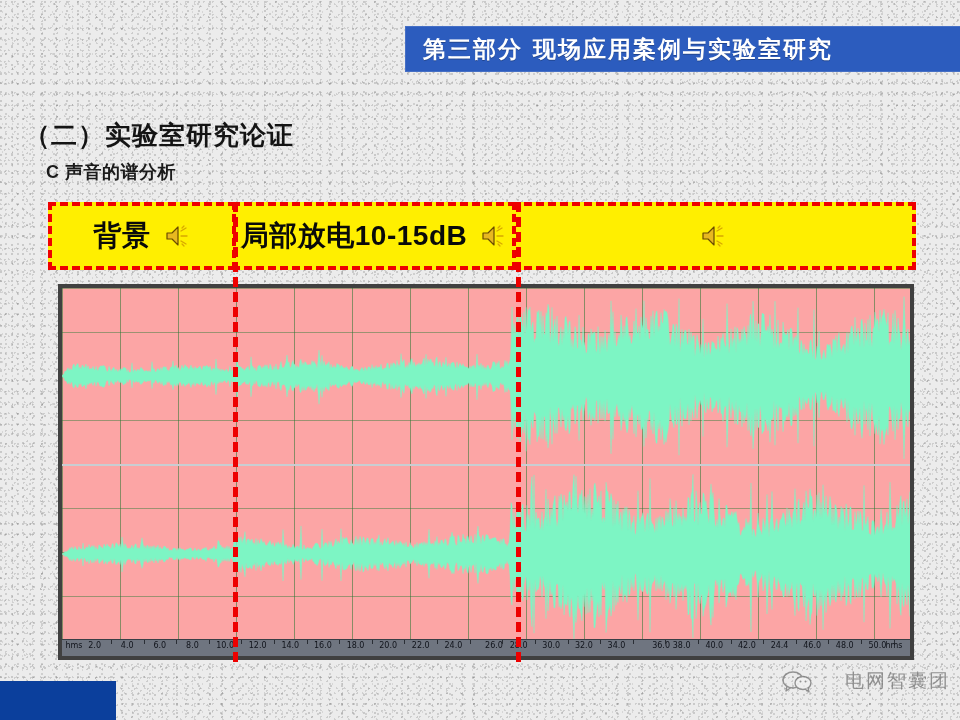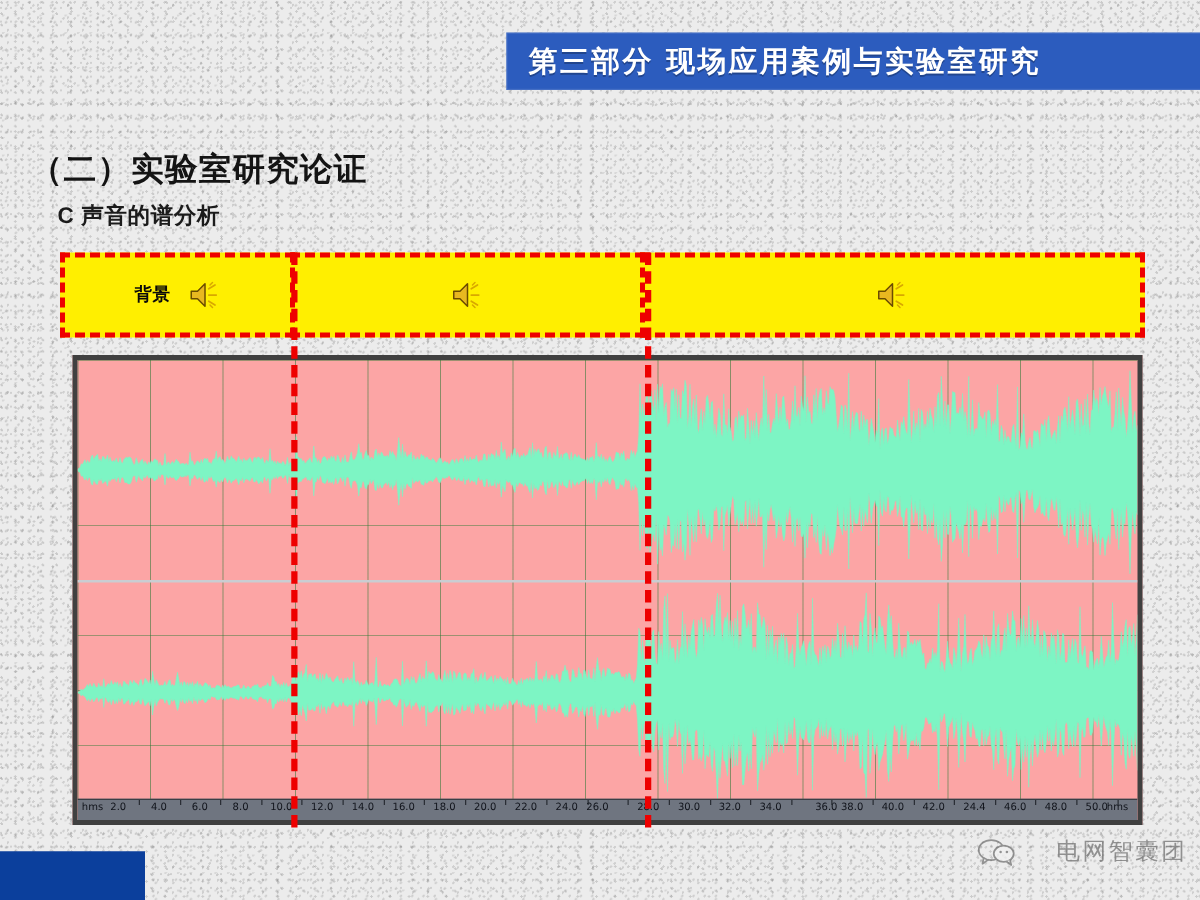--- a/index.html
+++ b/index.html
@@ -66,21 +66,21 @@
     box-sizing:border-box;
     display:flex;align-items:center;justify-content:center;
     gap:14px;
     position:relative;
   }
   .label-cell + .label-cell{margin-left:-4px;}
   .label-cell.c1{width:188px;}
   .label-cell.c2{width:284px;}
   .label-cell.c3{flex:1;}
   .label-text{
-    font-size:14px;font-weight:bold;color:#0a0a0a;white-space:nowrap;
+    font-size:28px;font-weight:bold;color:#0a0a0a;white-space:nowrap;
     letter-spacing:.5px;
   }
   .speaker-icon{width:26px;height:24px;display:block;flex:none;}
 
   
   #wave-panel{
     position:absolute;left:10px;top:82px;width:848px;height:368px;
     background:#fca5a5;
     border:4px solid #404040;
     overflow:hidden;
@@ -167,20 +167,21 @@
         <path d="M2 9 H7 L13 3 V21 L7 15 H2 Z" fill="#e8b820" stroke="#6b4c00" stroke-width="1.2" stroke-linejoin="round"></path>
         <path d="M16 7 L21 4" stroke="#d8a800" stroke-width="1.4" stroke-linecap="round"></path>
         <path d="M16 12 H22" stroke="#d8a800" stroke-width="1.4" stroke-linecap="round"></path>
         <path d="M16 17 L21 20" stroke="#d8a800" stroke-width="1.4" stroke-linecap="round"></path>
         <path d="M17 4 L19 2" stroke="#d8a800" stroke-width="1.2" stroke-linecap="round"></path>
         <path d="M17 20 L19 22" stroke="#d8a800" stroke-width="1.2" stroke-linecap="round"></path>
       </svg>
     </div>
 
     <div class="label-cell c2">
+      <span class="label-text">局部放电10-15dB</span>
       <svg class="speaker-icon" viewBox="0 0 26 24">
         <path d="M2 9 H7 L13 3 V21 L7 15 H2 Z" fill="#e8b820" stroke="#6b4c00" stroke-width="1.2" stroke-linejoin="round"></path>
         <path d="M16 7 L21 4" stroke="#d8a800" stroke-width="1.4" stroke-linecap="round"></path>
         <path d="M16 12 H22" stroke="#d8a800" stroke-width="1.4" stroke-linecap="round"></path>
         <path d="M16 17 L21 20" stroke="#d8a800" stroke-width="1.4" stroke-linecap="round"></path>
         <path d="M17 4 L19 2" stroke="#d8a800" stroke-width="1.2" stroke-linecap="round"></path>
         <path d="M17 20 L19 22" stroke="#d8a800" stroke-width="1.2" stroke-linecap="round"></path>
       </svg>
     </div>
 
@@ -232,21 +233,21 @@
         <span class="tick-label" style="left: 260.923px;">16.0</span>
         <span class="tick-mark" style="left: 277.231px;"></span>
         <span class="tick-label" style="left: 293.538px;">18.0</span>
         <span class="tick-mark" style="left: 309.846px;"></span>
         <span class="tick-label" style="left: 326.154px;">20.0</span>
         <span class="tick-mark" style="left: 342.462px;"></span>
         <span class="tick-label" style="left: 358.769px;">22.0</span>
         <span class="tick-mark" style="left: 375.077px;"></span>
         <span class="tick-label" style="left: 391.385px;">24.0</span>
         <span class="tick-mark" style="left: 407.692px;"></span>
-        <span class="tick-label" style="left: 416px;">26.0</span>
+        <span class="tick-label" style="left: 432px;">26.0</span>
         <span class="tick-mark" style="left: 440.308px;"></span>
         <span class="tick-label" style="left: 456.615px;">28.0</span>
         <span class="tick-mark" style="left: 472.923px;"></span>
         <span class="tick-label" style="left: 489.231px;">30.0</span>
         <span class="tick-mark" style="left: 505.538px;"></span>
         <span class="tick-label" style="left: 521.846px;">32.0</span>
         <span class="tick-mark" style="left: 538.154px;"></span>
         <span class="tick-label" style="left: 554.462px;">34.0</span>
         <span class="tick-mark" style="left: 570.769px;"></span>
         <span class="tick-label" style="left: 587.077px; margin-left: 12px;">36.0</span>

